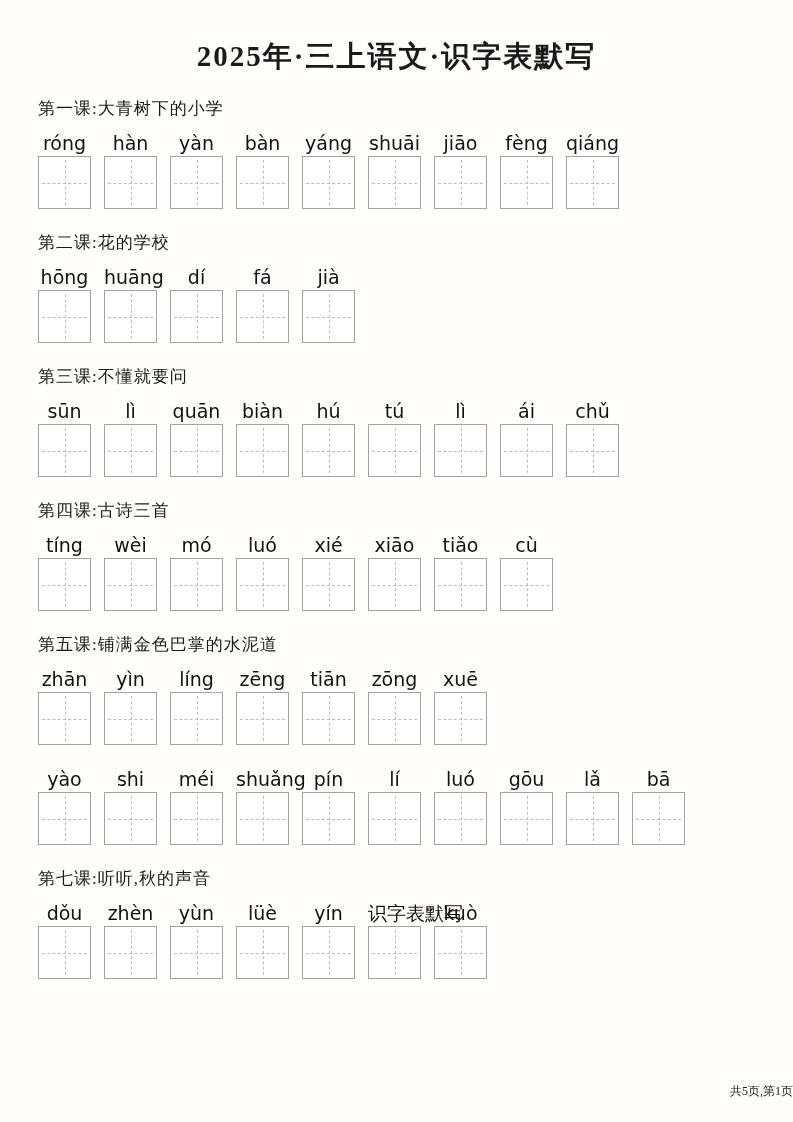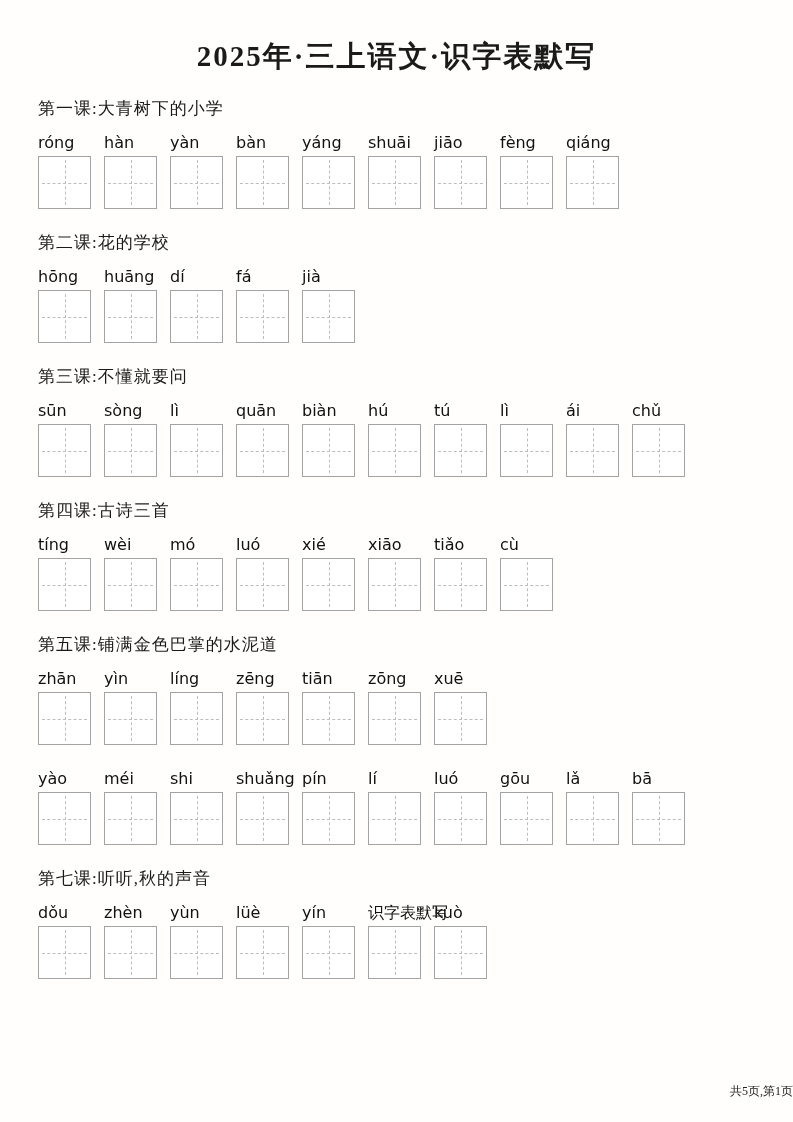--- a/index.html
+++ b/index.html
@@ -40,22 +40,22 @@
     flex-wrap: nowrap;
   }
   .cell {
     width: 53px;
     margin-right: 13px;
     flex: 0 0 auto;
   }
   .pinyin {
     height: 24px;
     line-height: 22px;
-    text-align: left;
-    font-size: 16px;
+    text-align: center;
+    font-size: 19px;
     white-space: nowrap;
     font-family: "DejaVu Sans", sans-serif;
     color: #111;
   }
   .box {
     position: relative;
     width: 53px;
     height: 53px;
     border: 1.5px solid #a3a3a3;
     background: #fff;
@@ -176,24 +176,20 @@
   </section>
 
   <section class="section">
     <div class="heading">第三课:不懂就要问</div>
     <div class="cells">
   <div class="cell">
     <div class="pinyin">sūn</div>
     <div class="box"></div>
   </div>
 
-  <div class="cell">
-    <div class="pinyin">sòng</div>
-    <div class="box"></div>
-  </div>
 
   <div class="cell">
     <div class="pinyin">lì</div>
     <div class="box"></div>
   </div>
 
   <div class="cell">
     <div class="pinyin">quān</div>
     <div class="box"></div>
   </div>
@@ -317,30 +313,30 @@
   </section>
 
   <section class="section">
     <div class="cells">
   <div class="cell">
     <div class="pinyin">yào</div>
     <div class="box"></div>
   </div>
 
   <div class="cell">
+    <div class="pinyin">shi</div>
+    <div class="box"></div>
+  </div>
+
+  <div class="cell">
     <div class="pinyin">méi</div>
     <div class="box"></div>
   </div>
 
   <div class="cell">
-    <div class="pinyin">shi</div>
-    <div class="box"></div>
-  </div>
-
-  <div class="cell">
     <div class="pinyin">shuǎng</div>
     <div class="box"></div>
   </div>
 
   <div class="cell">
     <div class="pinyin">pín</div>
     <div class="box"></div>
   </div>
 
   <div class="cell">

